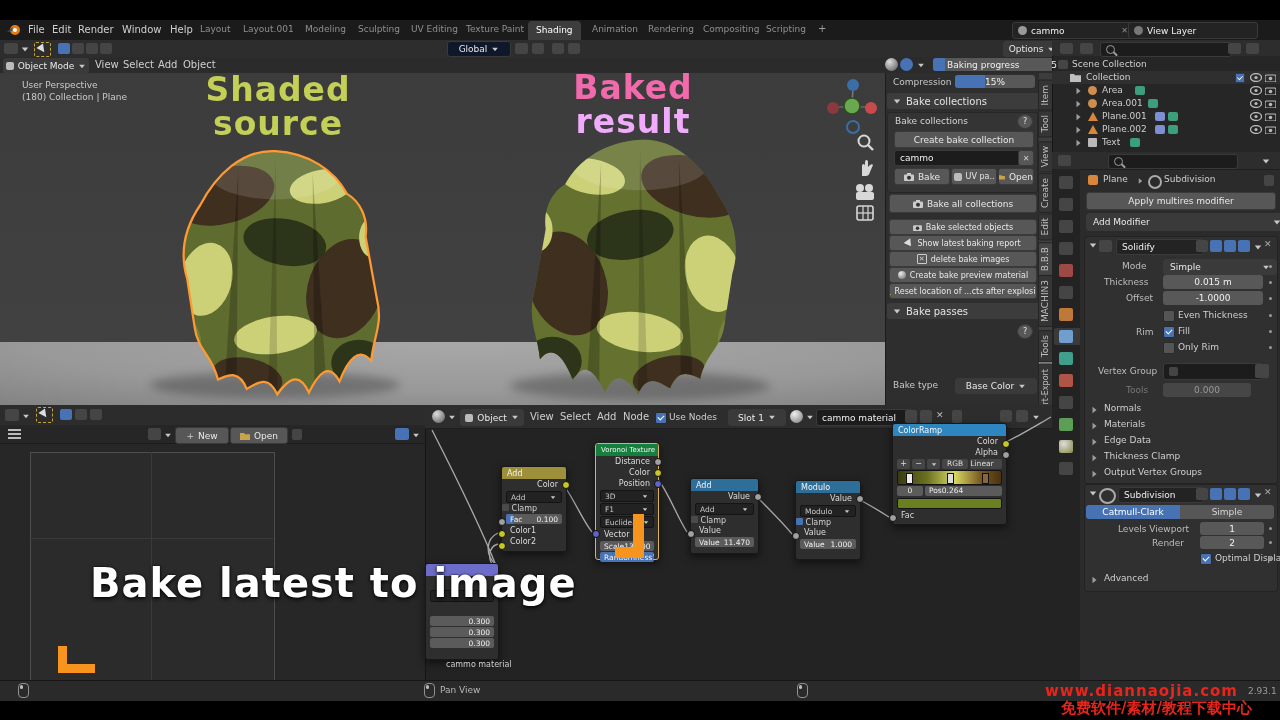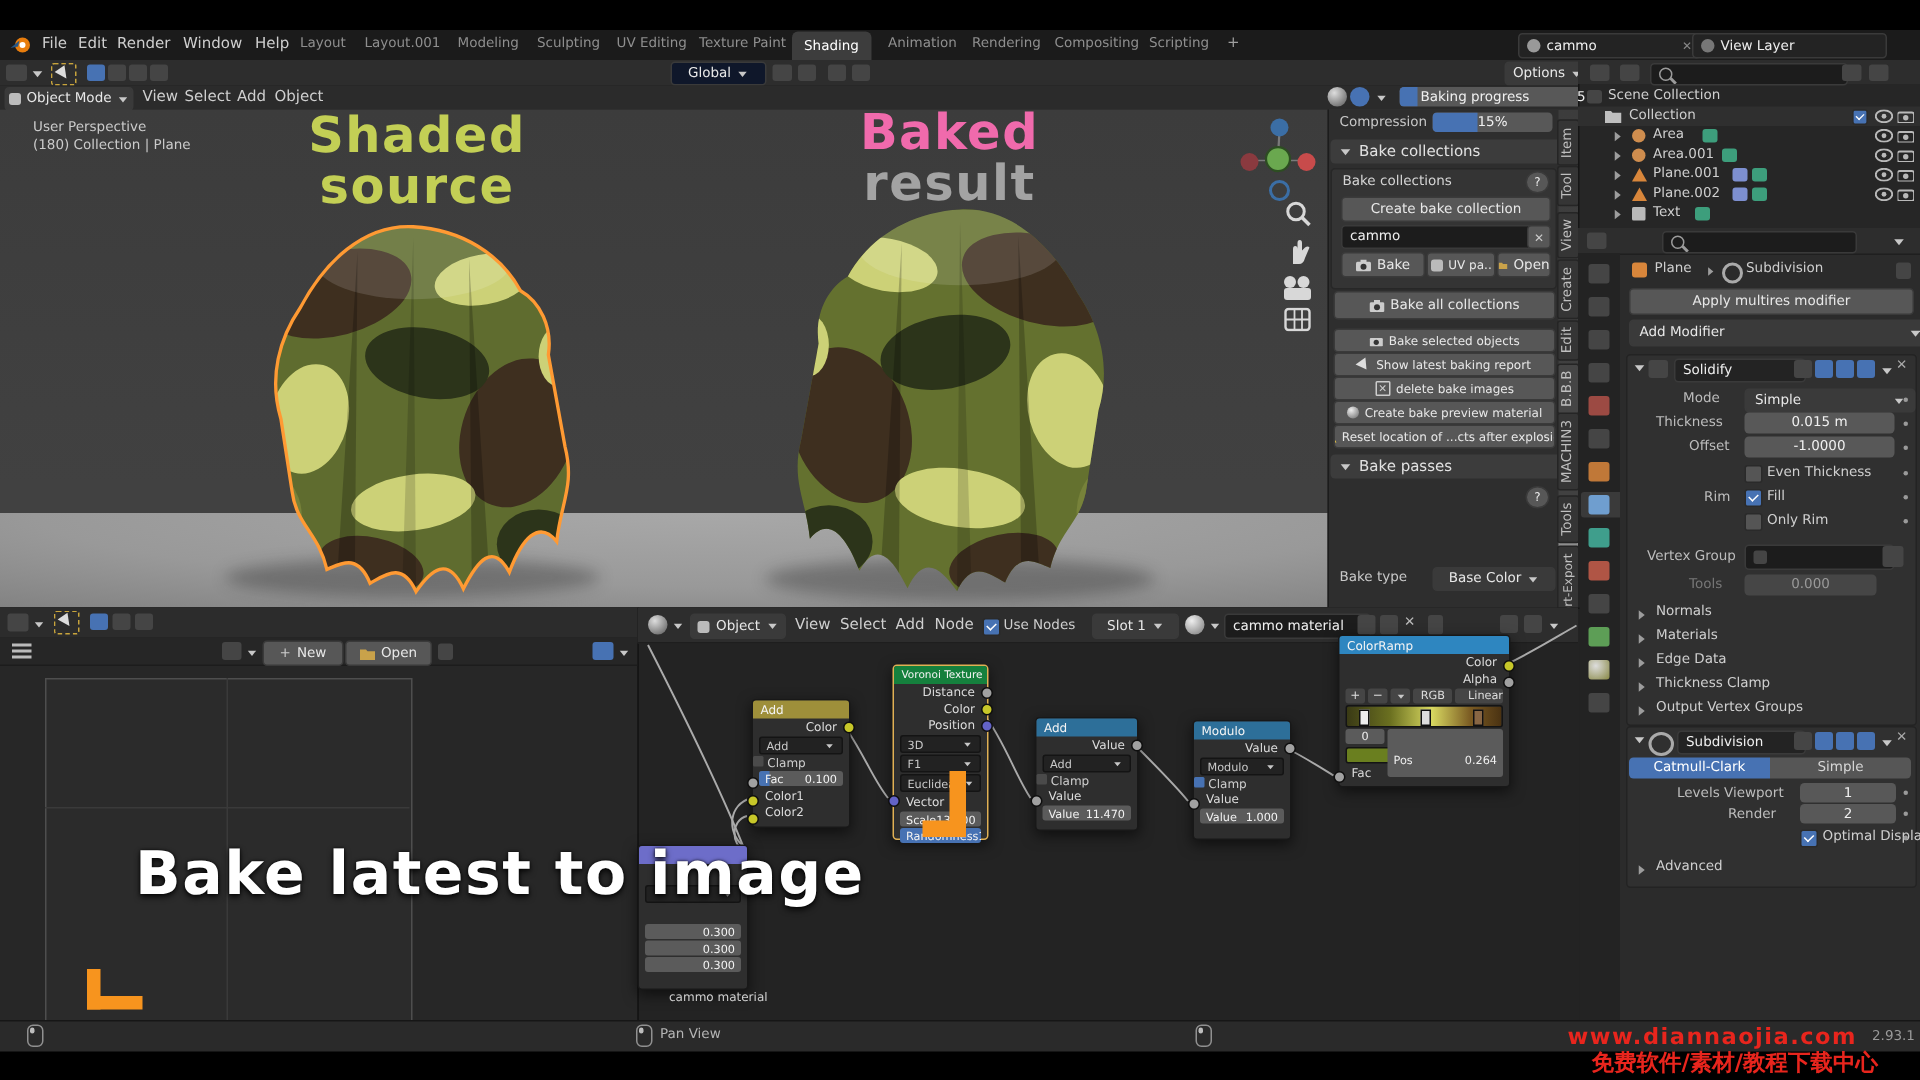--- a/index.html
+++ b/index.html
@@ -136,21 +136,21 @@
     </div>
 
   <div class="reg" style="left:0;top:73px;width:1052px;height:332px;background:linear-gradient(180deg,#3c3c3c 0%,#414141 75%)"></div>
   <div class="reg" style="left:0;top:342px;width:1052px;height:63px;background:radial-gradient(ellipse at 45% 0%,#a8a8a8 0%,#999 55%,#7d7d7d 100%)"></div>
   <div class="t s9" style="left:22px;top:80px;color:#cbcbcb">User Perspective</div>
   <div class="t s9" style="left:22px;top:92px;color:#cbcbcb">(180) Collection | Plane</div>
 
   <div class="lbl-big" style="left:193px;top:70px;width:170px;color:#c3cf55">Shaded</div>
   <div class="lbl-big" style="left:193px;top:104px;width:170px;color:#c3cf55">source</div>
   <div class="lbl-big" style="left:548px;top:68px;width:170px;color:#f06aac">Baked</div>
-  <div class="lbl-big" style="left:548px;top:102px;width:170px;color:#a3a3a3">result</div>
+  <div class="lbl-big" style="left:548px;top:102px;width:170px;color:#f0abfc">result</div>
 
   <div class="abs" style="left:150px;top:372px;width:250px;height:26px;background:rgba(20,20,20,.3);border-radius:50%;filter:blur(5px)"></div>
   <div class="abs" style="left:510px;top:372px;width:260px;height:28px;background:rgba(20,20,20,.3);border-radius:50%;filter:blur(5px)"></div>
 
   <svg class="abs" style="left:128px;top:140px" width="295" height="260" viewBox="0 0 300 280">
     <defs>
         <clipPath id="cl1">
           <path d="M150,12 C185,14 213,32 227,58 C241,66 250,84 247,104 L259,170 C266,198 256,210 253,238 C240,222 228,236 219,260 C207,238 196,252 186,272 C175,248 163,258 152,274 C142,252 130,262 119,268 C110,246 98,254 88,258 C82,232 66,226 63,202 L55,150 C46,120 54,92 69,70 C86,38 114,10 150,12 Z"></path>
         </clipPath>
       </defs>
@@ -726,30 +726,30 @@
     <div class="nh" style="background:#2e86c0">ColorRamp</div>
     <div class="nr r">Color</div>
     <div class="nr r">Alpha</div>
     <div style="display:flex;gap:2px;margin:1px 4px;height:10px">
       <span style="width:13px;background:#454545;border-radius:2px;color:#ddd;font-size:8px;text-align:center;line-height:10px">+</span>
       <span style="width:13px;background:#454545;border-radius:2px;color:#ddd;font-size:8px;text-align:center;line-height:10px">−</span>
       <span style="width:13px;background:#454545;border-radius:2px;display:flex;align-items:center;justify-content:center">
           <span class="tridn" style="position:relative;transform:scale(.55)"></span>
         </span>
       <span style="flex:1;background:#454545;border-radius:2px;color:#ddd;font-size:7.5px;text-align:center;line-height:10px">RGB</span>
-      <span style="flex:1.2;background:#454545;border-radius:2px;color:#ddd;font-size:7.5px;text-align:right;line-height:10px">Linear</span>
+      <span style="flex:1.2;background:#454545;border-radius:2px;color:#ddd;font-size:7.5px;text-align:left;line-height:10px">Linear</span>
     </div>
     <div style="position:relative;margin:1px 4px;height:13px;border:1px solid #141414;border-radius:2px;background:linear-gradient(90deg,#3a3a15 0%,#6b7020 28%,#d8d860 55%,#7a5a22 80%,#4a3212 100%)">
       <span style="position:absolute;left:8%;top:2px;width:5px;height:9px;background:#eee;border:1px solid #111"></span>
       <span style="position:absolute;left:48%;top:2px;width:5px;height:9px;background:#ddd;border:1px solid #111"></span>
       <span style="position:absolute;left:82%;top:2px;width:5px;height:9px;background:#864;border:1px solid #111"></span>
     </div>
     <div style="display:flex;gap:2px;margin:1px 4px;height:10px">
       <span style="width:26px;background:#5b5b5b;border-radius:2px;color:#eee;font-size:7.5px;text-align:center;line-height:10px">0</span>
-      <span style="flex:1;background:#5b5b5b;border-radius:2px;color:#eee;font-size:7.5px;display:flex;justify-content:space-between;padding:16px 4px;line-height:10px">
+      <span style="flex:1;background:#5b5b5b;border-radius:2px;color:#eee;font-size:7.5px;display:flex;padding:0 4px;line-height:10px">
         <span>Pos</span>
           <span>0.264</span>
         </span>
     </div>
     <div style="margin:2px 4px;height:9px;background:#6a7f1f;border-radius:2px;border:1px solid #141414"></div>
     <div class="nr" style="height:9px;line-height:9px">Fac</div>
   </div>
   <div class="sock" style="left:1002px;top:440px;background:#c7c729"></div>
   <div class="sock" style="left:1002px;top:451px;background:#a1a1a1"></div>
   <div class="sock" style="left:889px;top:514px;background:#a1a1a1"></div>

